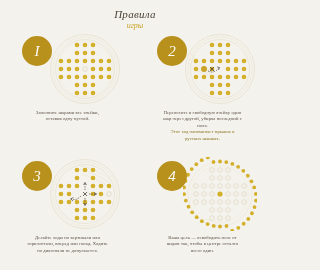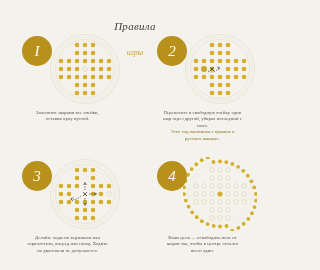--- a/index.html
+++ b/index.html
@@ -6,36 +6,36 @@
   body{
     width:270px;height:270px;
     background:#f4f2ed;
     font-family:"Liberation Serif",serif;
     overflow:hidden;
     position:relative;
   }
   .page{position:relative;width:270px;height:270px;}
 
   
-  .header{text-align:center;padding-top:20px;}
+  .header{text-align:center;padding-top:8px;}
   .title{
     font-family:"Liberation Serif",serif;
     font-style:italic;
     font-size:11px;
     color:#4a4238;
     letter-spacing:.3px;
     line-height:12px;
   }
   .subtitle{
     font-family:"Liberation Serif",serif;
     font-style:italic;
     font-size:8px;
     color:#c9a227;
     line-height:10px;
-    margin-top:16px;
+    margin-top:1px;
   }
 
   
   .grid{
     position:absolute;
     top:30px;left:0;
     width:270px;height:240px;
     display:grid;
     grid-template-columns:135px 135px;
     grid-template-rows:125px 115px;

